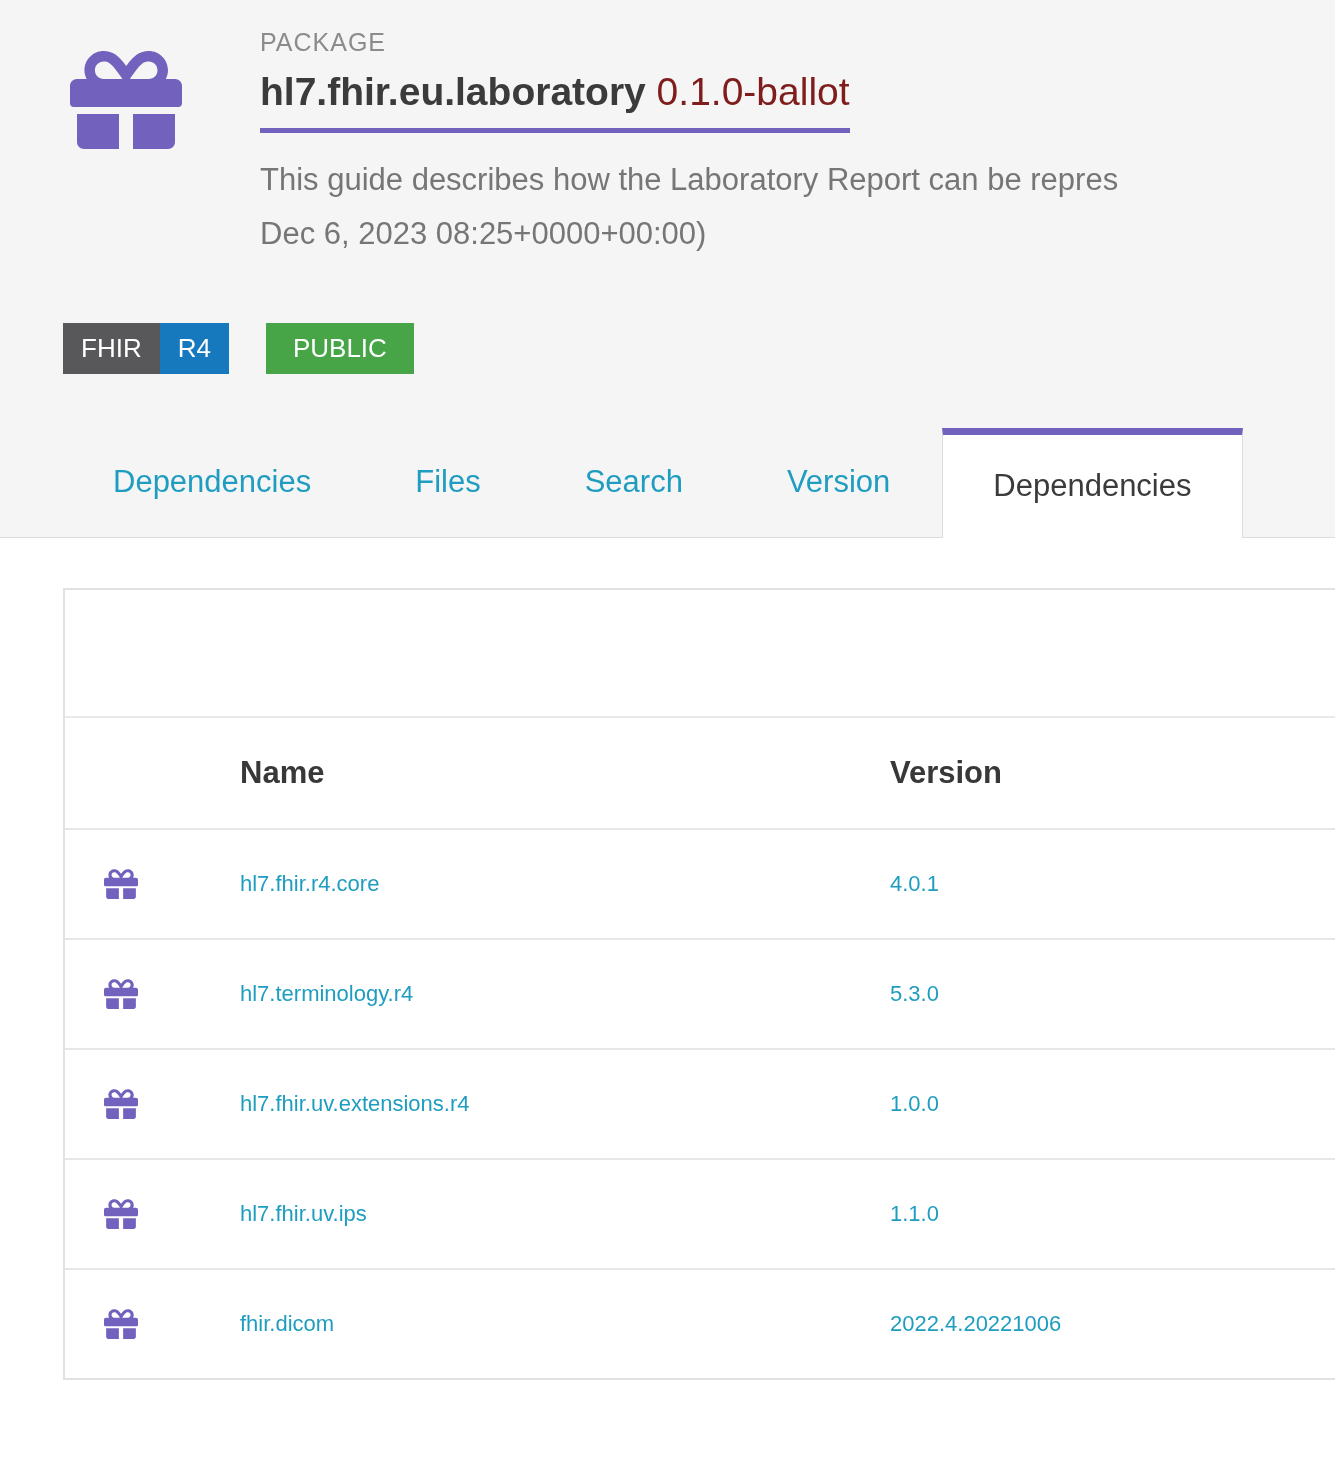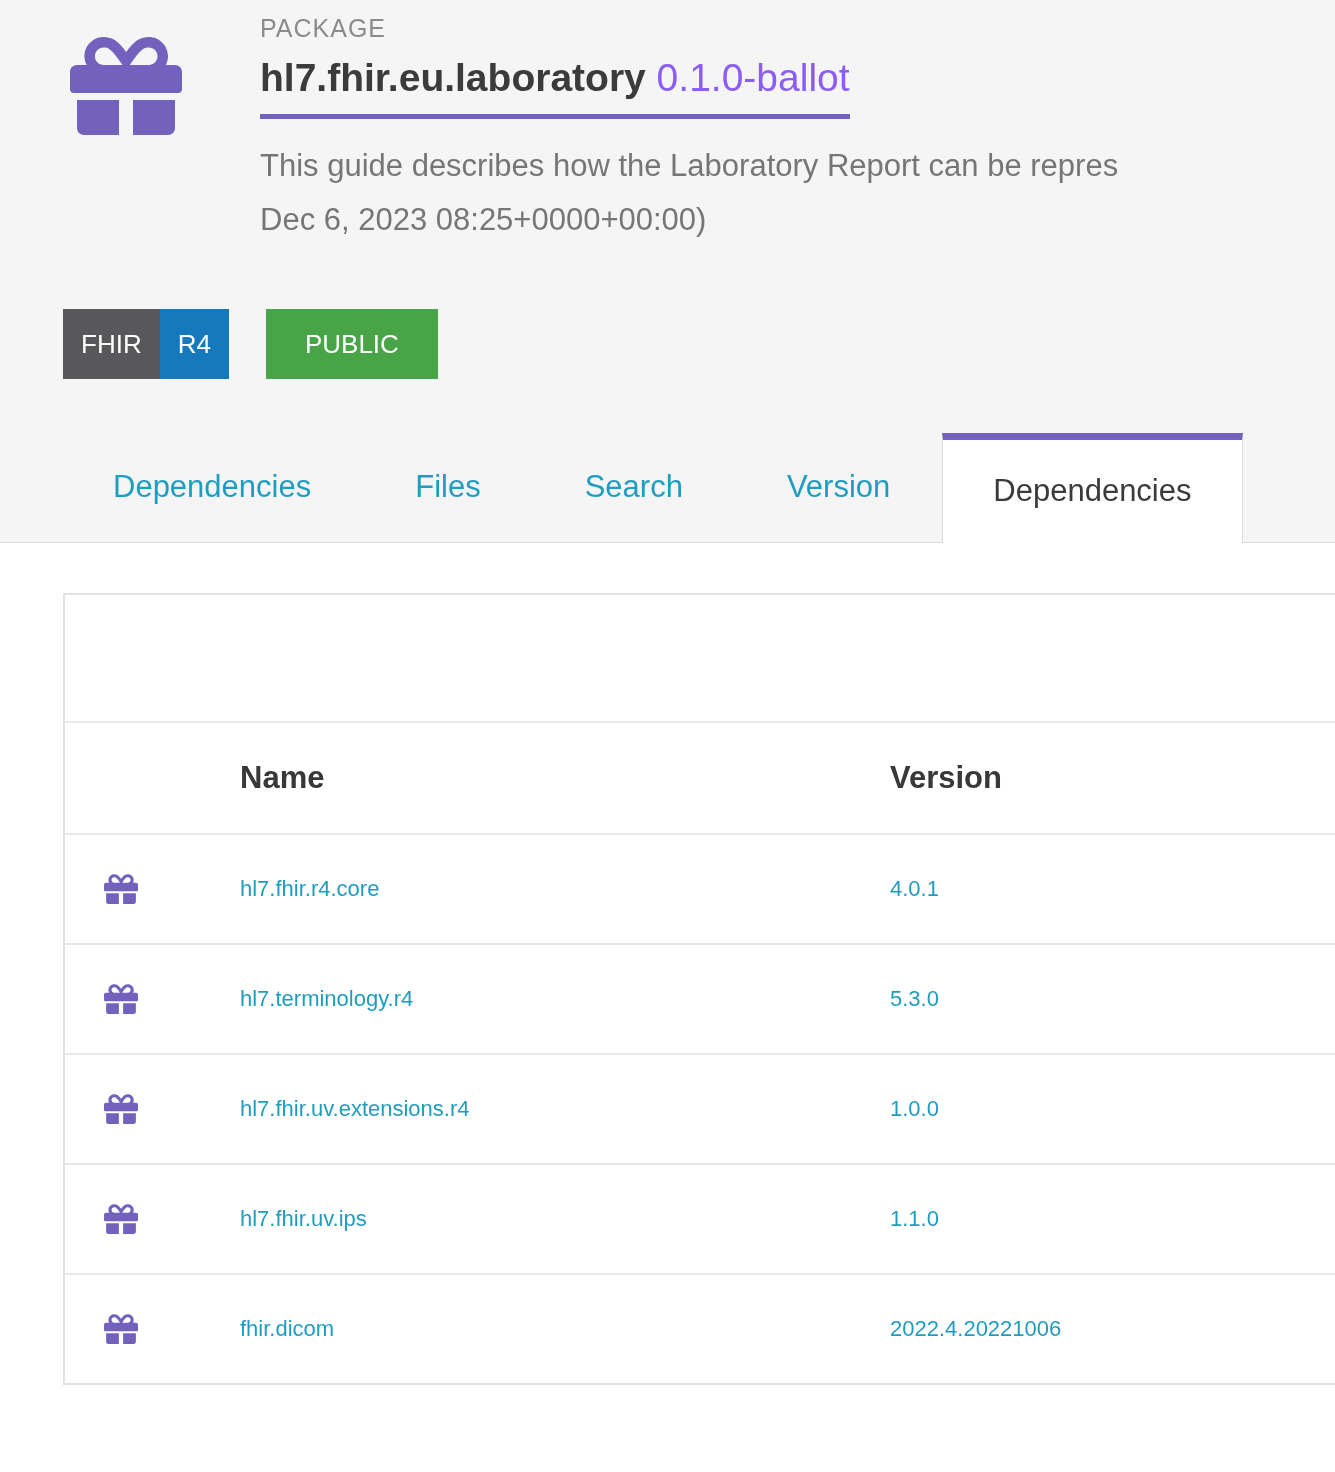--- a/index.html
+++ b/index.html
@@ -6,54 +6,54 @@
   html, body { width: 1335px; height: 1472px; overflow: hidden; }
   body {
     font-family: "Liberation Sans", sans-serif;
     background: #ffffff;
     color: #3b3b3b;
   }
 
   
   .page-header { background: #f5f5f5; }
 
-  .hero { display: flex; padding: 16px 0 0 63px; }
+  .hero { display: flex; padding: 30px 0 0 63px; }
   .hero-icon { width: 126px; height: 112px; margin-top: 14px; flex: 0 0 auto; }
   .hero-icon svg { width: 126px; height: 112px; fill: var(--accent-purple, #7362bd); }
   .hero-text { margin-left: 71px; }
 
   .eyebrow {
     font-size: 25px; color: #8b8b8b; letter-spacing: 1px;
     font-weight: 400; line-height: 1;
   }
   h1.pkg-title {
     display: inline-block;
     margin-top: 16px;
     font-size: 39px; line-height: 1.1;
     border-bottom: 5px solid var(--accent-purple, #7362bd);
     padding-bottom: 14px;
     font-weight: 700; color: #3b3b3b;
     white-space: nowrap;
   }
-  h1.pkg-title .pkg-version { font-weight: 400; color: #8b5cf6; }
+  h1.pkg-title .pkg-version { font-weight: 400; color: #7f1d1d; }
 
   .description {
     margin-top: 20px;
     font-size: 31px; line-height: 54px; color: #767676;
     white-space: nowrap; width: 1600px;
   }
 
   .badges { display: flex; align-items: center; margin: 62px 0 0 63px; }
   .badge {
     display: inline-flex; align-items: center; justify-content: center;
-    height: 70px; color: #ffffff; font-size: 26px; line-height: 1;
+    height: 51px; color: #ffffff; font-size: 26px; line-height: 1;
   }
   .badge-fhir   { background: var(--badge-gray, #58585a); padding: 0 18px; }
   .badge-r4     { background: var(--badge-blue, #1779bd); padding: 16px 18px; }
-  .badge-public { background: var(--badge-green, #47a447); padding: 0 39px; margin-left: 37px; }
+  .badge-public { background: var(--badge-green, #47a447); padding: 0 27px; margin-left: 37px; }
 
   
   .tab-bar {
     display: flex; align-items: flex-end;
     margin-top: 54px; padding-left: 61px;
     border-bottom: 1px solid #dcdcdc;
   }
   .tab {
     display: flex; align-items: center; justify-content: center;
     height: 109px; padding: 0 52px;

